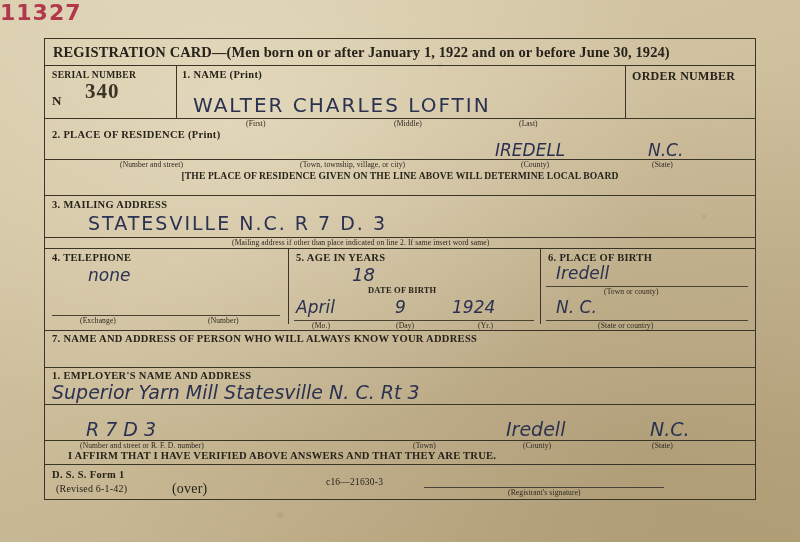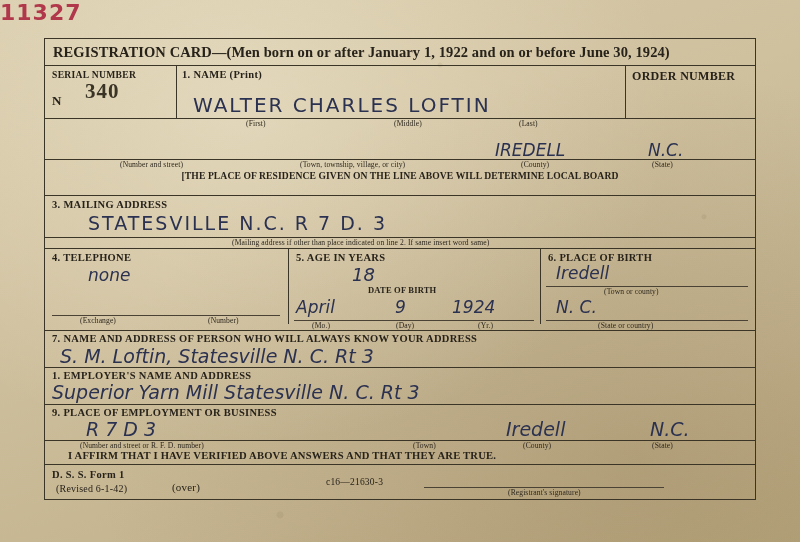--- a/index.html
+++ b/index.html
@@ -148,20 +148,21 @@
 
   <div class="ink caps" style="left:193px; top:93px; font-size:20px; color:#2b3150;">WALTER  CHARLES  LOFTIN</div>
 
   <div class="ink-red" style="left:660px; top:83px; font-size:22px; font-weight:bold;">11327</div>
 
   <div class="rule" style="left:45px; top:118px; width:710px;"></div>
   <div class="print tiny" style="left:246px; top:119px;">(First)</div>
   <div class="print tiny" style="left:385px; top:119px;margin-left:9px;">(Middle)</div>
   <div class="print tiny" style="left:519px; top:119px;">(Last)</div>
 
+  <div class="print lbl" style="left:52px; top:129px;">2. PLACE OF RESIDENCE (Print)</div>
 
   <div class="ink script" style="left:495px; top:140px; font-size:17px;">IREDELL</div>
   <div class="ink script" style="left:648px; top:140px; font-size:17px;">N.C.</div>
 
   <div class="rule" style="left:45px; top:159px; width:710px;"></div>
   <div class="print tiny" style="left:120px; top:160px;">(Number and street)</div>
   <div class="print tiny" style="left:300px; top:160px;">(Town, township, village, or city)</div>
   <div class="print tiny" style="left:521px; top:160px;">(County)</div>
   <div class="print tiny" style="left:652px; top:160px;">(State)</div>
 
@@ -199,40 +200,38 @@
   <div class="ink script" style="left:556px; top:263px; font-size:17px;">Iredell</div>
   <div class="rule thin" style="left:546px; top:286px; width:202px;"></div>
   <div class="print tiny" style="left:604px; top:287px;">(Town or county)</div>
   <div class="ink script" style="left:556px; top:297px; font-size:17px;">N. C.</div>
   <div class="rule thin" style="left:546px; top:320px; width:202px;"></div>
   <div class="print tiny" style="left:598px; top:321px;">(State or country)</div>
 
   <div class="rule" style="left:45px; top:330px; width:710px;"></div>
 
   <div class="print lbl" style="left:52px; top:333px;">7. NAME AND ADDRESS OF PERSON WHO WILL ALWAYS KNOW YOUR ADDRESS</div>
-  <div class="ink script" style="left:60px; top:345px; font-size:19px;">S. M. Loftin,  Statesville  N. C. Rt 3</div>
   <div class="rule" style="left:45px; top:367px; width:710px;"></div>
 
   <div class="print lbl" style="left:52px; top:370px;">1. EMPLOYER'S NAME AND ADDRESS</div>
   <div class="ink script" style="left:52px; top:381px; font-size:19px;">Superior  Yarn  Mill  Statesville  N. C. Rt 3</div>
   <div class="rule" style="left:45px; top:404px; width:710px;"></div>
 
-  <div class="print lbl" style="left:52px; top:407px;">9. PLACE OF EMPLOYMENT OR BUSINESS</div>
   <div class="ink script" style="left:86px; top:418px; font-size:19px;">R 7 D 3</div>
   <div class="ink script" style="left:506px; top:418px; font-size:19px;">Iredell</div>
   <div class="ink script" style="left:650px; top:418px; font-size:19px;">N.C.</div>
   <div class="rule" style="left:45px; top:440px; width:710px;"></div>
   <div class="print tiny" style="left:80px; top:441px;">(Number and street or R. F. D. number)</div>
   <div class="print tiny" style="left:413px; top:441px;">(Town)</div>
   <div class="print tiny" style="left:523px; top:441px;">(County)</div>
   <div class="print tiny" style="left:652px; top:441px;">(State)</div>
 
   <div class="print" style="left:68px; top:450px; font-size:10.6px; font-weight:bold;">I AFFIRM THAT I HAVE VERIFIED ABOVE ANSWERS AND THAT THEY ARE TRUE.</div>
   <div class="rule" style="left:45px; top:464px; width:710px;"></div>
 
   <div class="print lbl" style="left:52px; top:469px;">D. S. S. Form 1</div>
   <div class="print" style="left:56px; top:483px; font-size:10px;">(Revised 6-1-42)</div>
-  <div class="print" style="left:172px; top:481px; font-size:11px;">(over)</div>
+  <div class="print" style="left:172px; top:481px; font-size:14px;">(over)</div>
   <div class="print" style="left:326px; top:477px; font-size:9.5px;">c16—21630-3</div>
 
   <div class="rule thin" style="left:424px; top:487px; width:240px;"></div>
   <div class="print tiny" style="left:508px; top:488px;">(Registrant's signature)</div>
 </div>
 
 </body></html>

